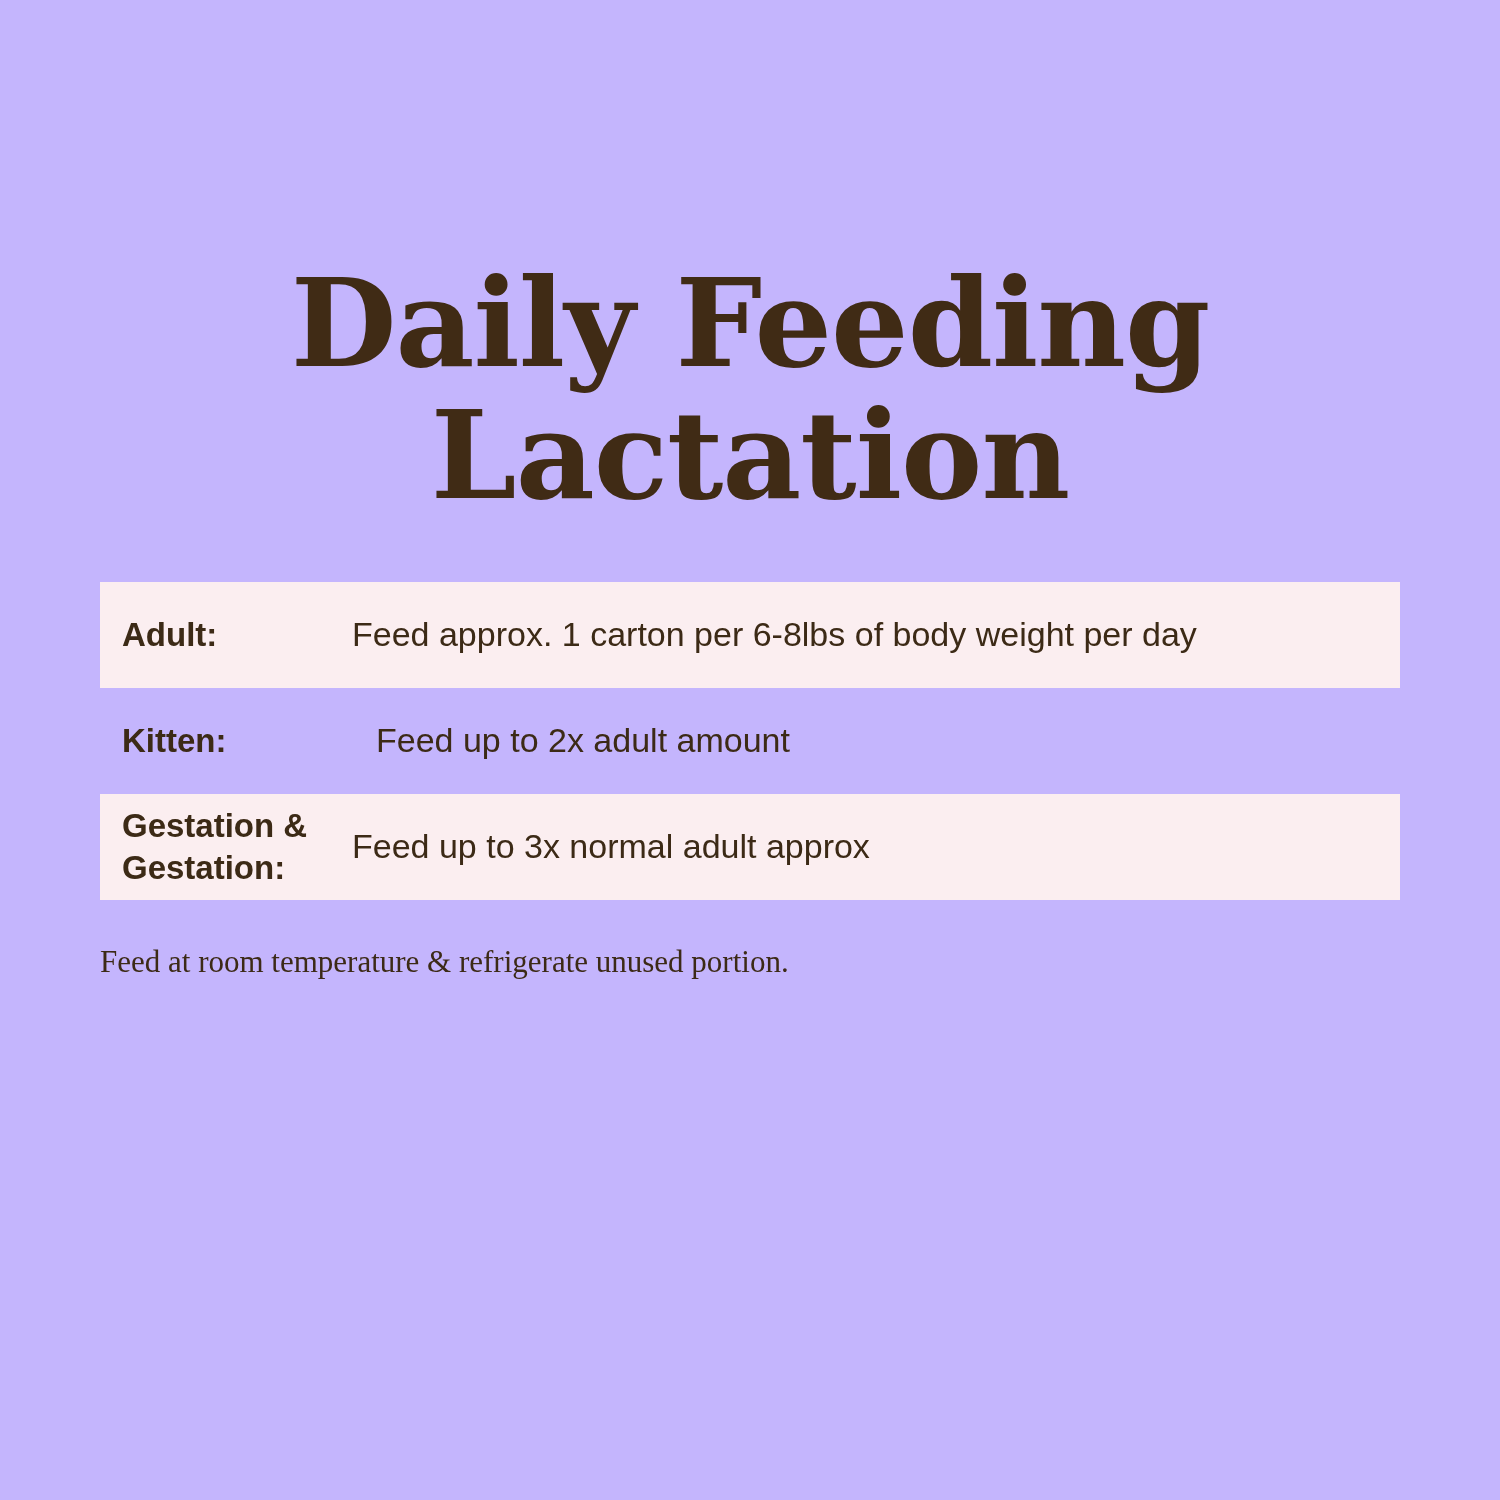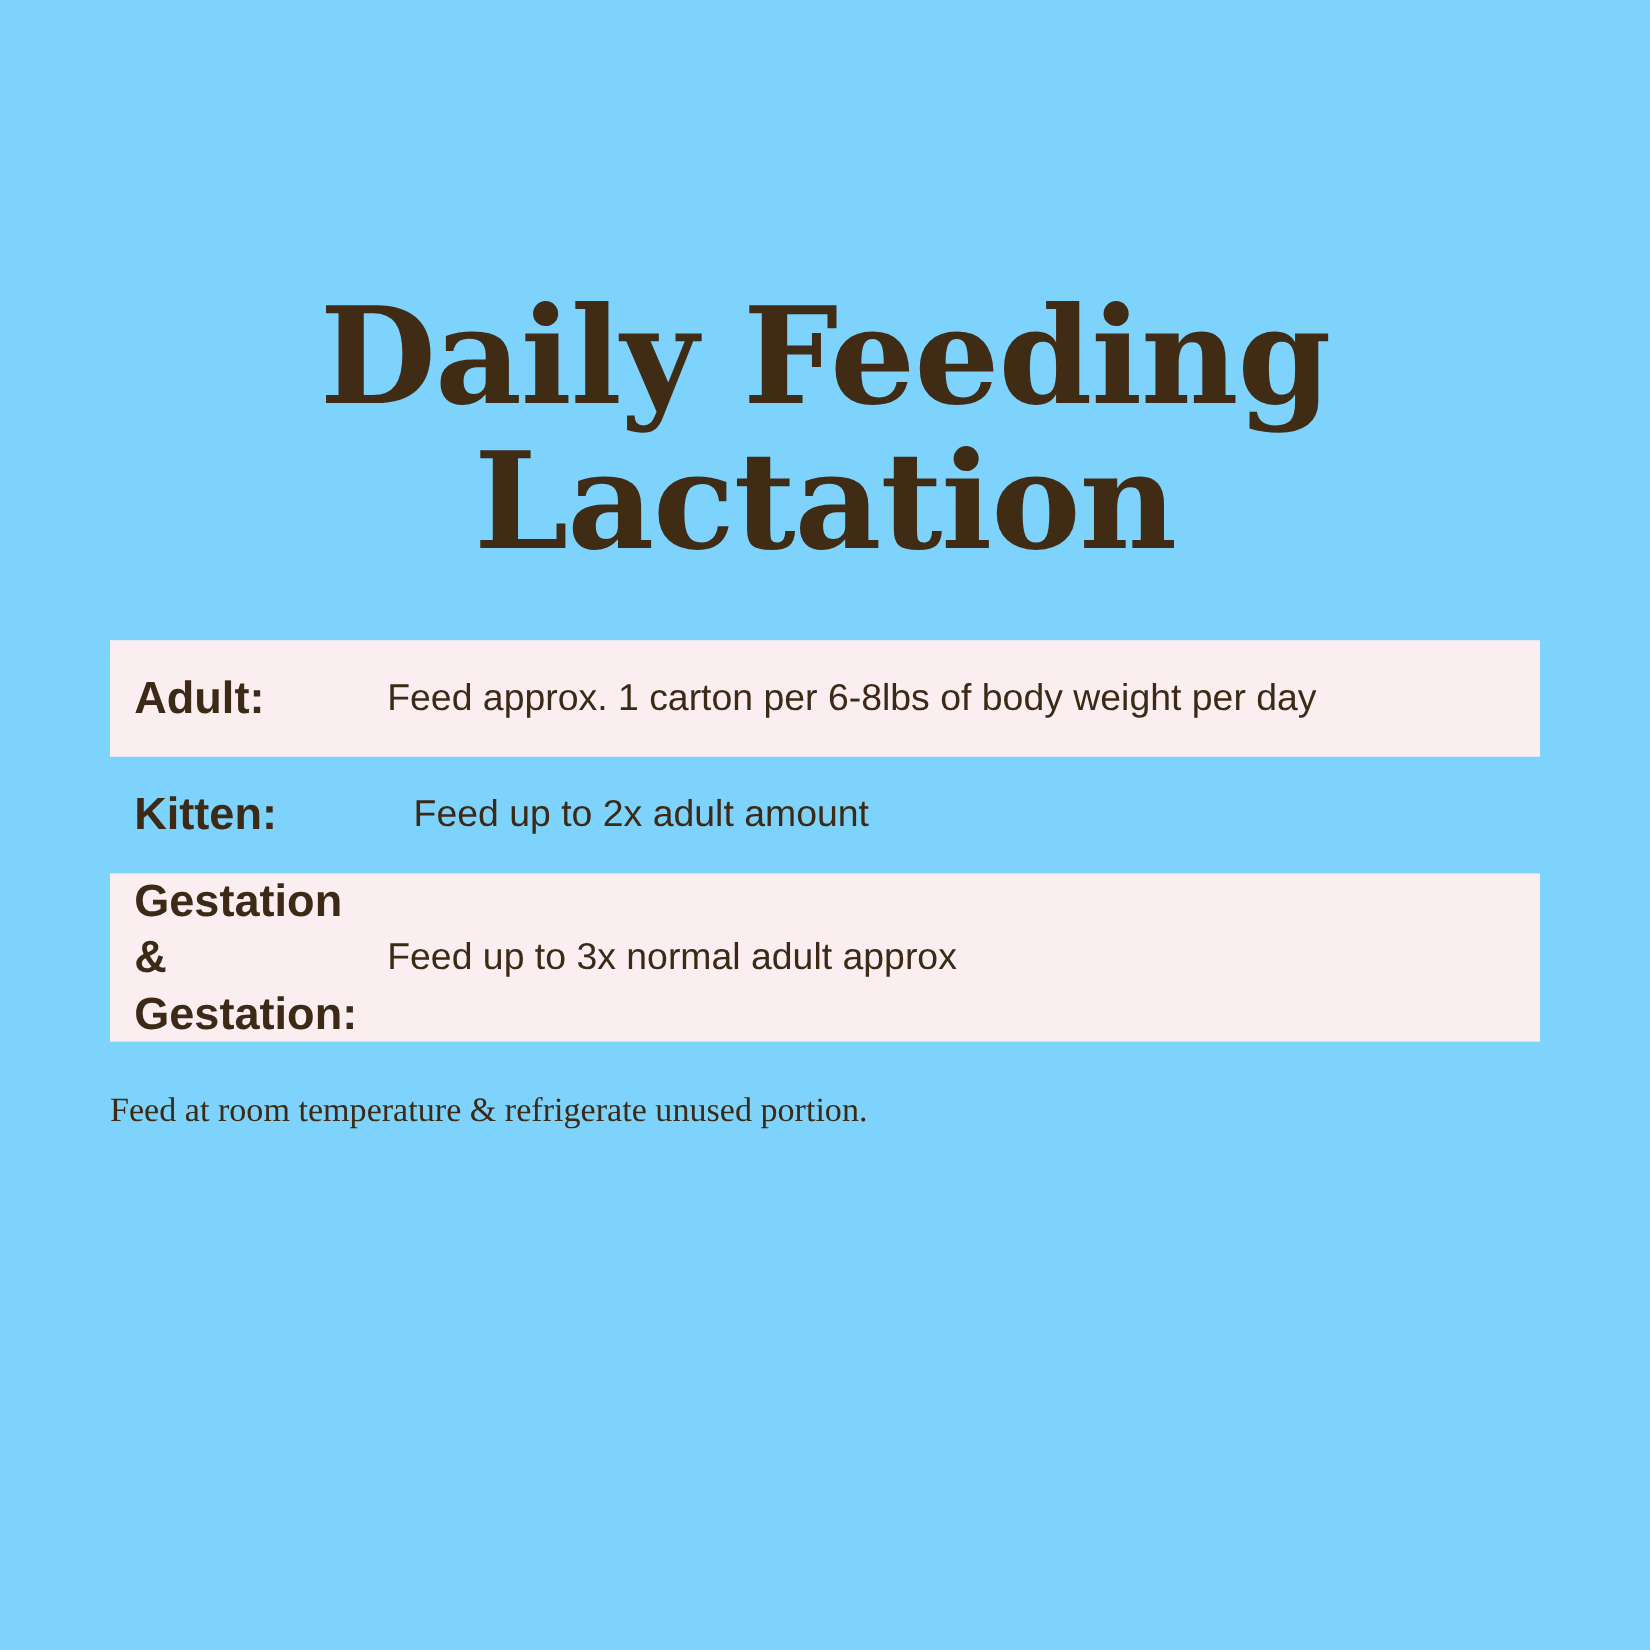--- a/index.html
+++ b/index.html
@@ -10,21 +10,21 @@
     width: 1500px;
     height: 1500px;
     background: #f7f0dc;
     font-family: "Liberation Sans", sans-serif;
     overflow: hidden;
   }
   .page {
     position: relative;
     width: 1500px;
     height: 1500px;
-    background: #7dd3fc;
+    background: #c4b5fd;
     box-sizing: border-box;
   }
   .title {
     text-align: center;
     color: #402b15;
     font-family: "DejaVu Serif", serif;
     font-weight: 700;
     font-size: 122px;
     line-height: 1.08;
     letter-spacing: -1px;
@@ -67,21 +67,21 @@
     gap: 24px;
   }
   .row-label {
     width: 252px;
     flex: 0 0 252px;
     padding-left: 22px;
     box-sizing: border-box;
     color: #3c2a16;
     font-family: "Liberation Sans", sans-serif;
     font-weight: 700;
-    font-size: 41px;
+    font-size: 33px;
     line-height: 1.25;
   }
   .row-value {
     flex: 1 1 auto;
     color: #3c2a16;
     font-family: "Liberation Sans", sans-serif;
     font-weight: 400;
     font-size: 34px;
     line-height: 1.3;
     padding-right: 36px;

